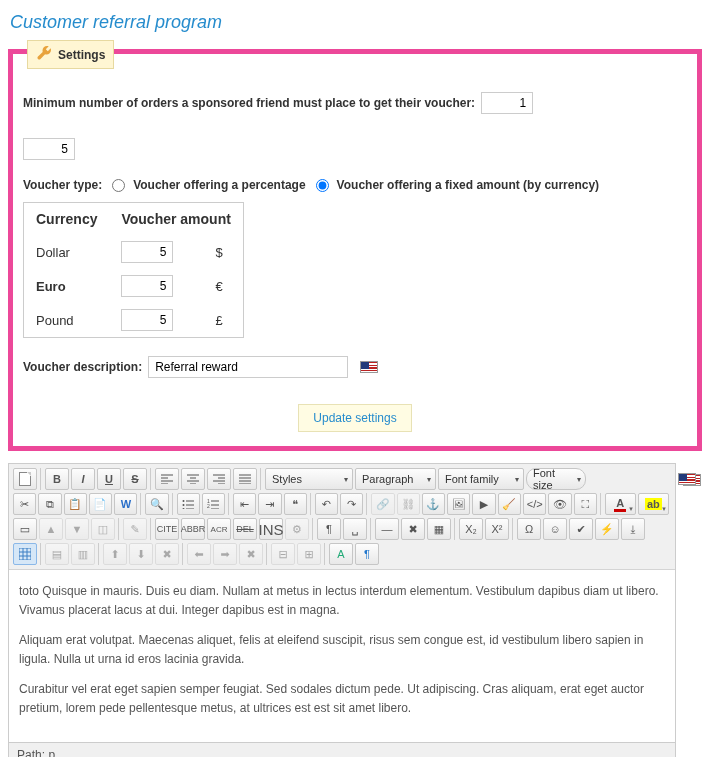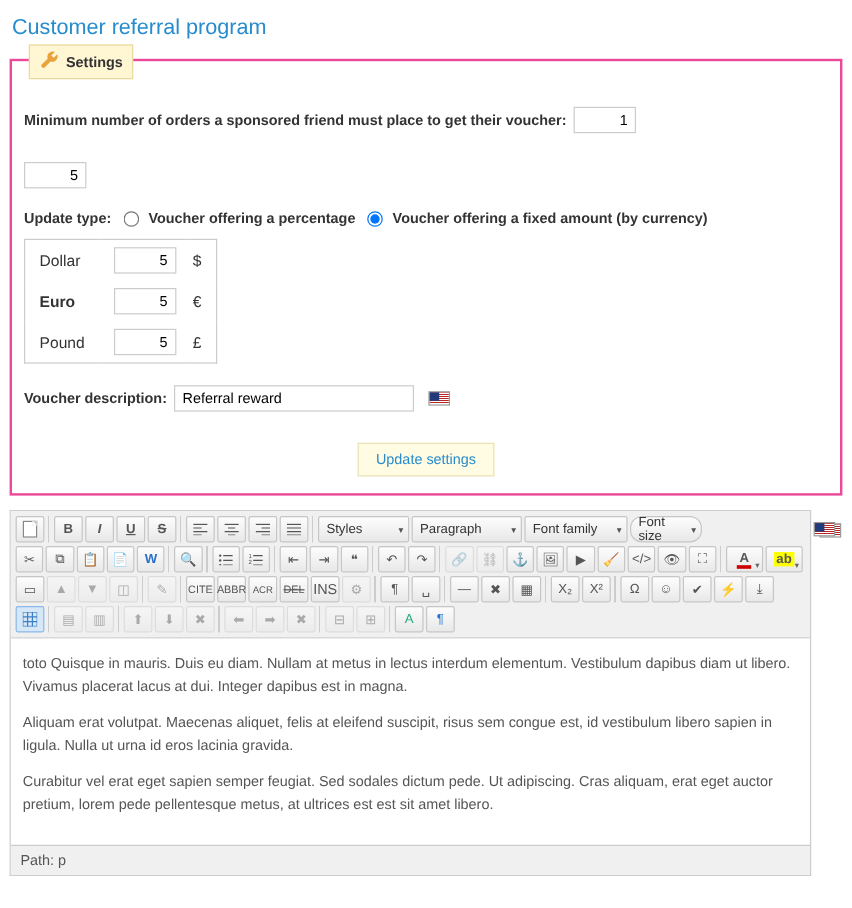--- a/index.html
+++ b/index.html
@@ -1,18 +1,18 @@
 <!DOCTYPE html>
 <html><head>
 <meta charset="utf-8">
 <style>
 * { box-sizing: border-box; margin: 0; padding: 0; }
 body { font-family: Verdana, Arial, sans-serif; font-size: 12px; color: #333; background: #fff; width: 710px; }
-.page-title { color: #268CCD; font-size: 18px; font-weight: normal; padding: 12px 0 8px 10px; }
-.fieldset { border: 2px solid #ec4899; margin: 8px 8px 12px 8px; padding: 10px 10px 14px 10px; position: relative; }
+.page-title { color: #268CCD; font-size: 18px; font-weight: normal; padding: 12px 0 8px 10px; font-style: italic; }
+.fieldset { border: 5px solid #ec4899; margin: 8px 8px 12px 8px; padding: 10px 10px 14px 10px; position: relative; }
 .legend { position: absolute; top: -14px; left: 14px; background: #FFF6D3; border: 1px solid #E7D9A0; padding: 4px 8px; font-weight: bold; font-size: 12px; display: flex; align-items: center; gap: 6px; }
 .legend svg { width: 16px; height: 16px; }
 .form-row { margin: 18px 0 0 0; display: flex; align-items: center; flex-wrap: wrap; gap: 6px; }
 .form-row.first { margin-top: 28px; }
 .form-label { font-weight: bold; }
 .num-input { width: 52px; height: 22px; border: 1px solid #ccc; text-align: right; padding: 2px 6px; font-size: 12px; }
 .text-input { width: 200px; height: 22px; border: 1px solid #ccc; padding: 2px 6px; font-size: 12px; }
 .radio { margin: 0 2px 0 4px; }
 .currency-table { border: 1px solid #ccc; margin-top: 10px; border-collapse: collapse; }
 .currency-table th { text-align: left; padding: 8px 12px; font-size: 14px; }
@@ -27,22 +27,22 @@
 .tb-row { display: flex; flex-wrap: nowrap; align-items: center; gap: 0; margin-bottom: 3px; }
 .tb-row:last-child { margin-bottom: 0; }
 .tb-btn { width: 24px; height: 22px; border: 1px solid #c6c6c6; background: linear-gradient(#fdfdfd, #e8e8e8); border-radius: 2px; display: inline-flex; align-items: center; justify-content: center; margin-right: 2px; cursor: pointer; font-size: 11px; color: #555; }
 .tb-btn.active { background: #d6e7f7; border-color: #8bb8e8; }
 .tb-btn.disabled { opacity: 0.45; cursor: default; }
 .tb-btn.split { width: 32px; position: relative; }
 .tb-btn.split::after { content: "▾"; font-size: 7px; position: absolute; right: 2px; bottom: 1px; color: #666; }
 .tb-sep { display: inline-block; width: 4px; height: 22px; margin-right: 2px; background: linear-gradient(90deg, transparent 0 1px, #ccc 1px 2px, transparent 2px); }
 .tb-select { height: 22px; border: 1px solid #c6c6c6; background: linear-gradient(#fdfdfd, #e8e8e8); font-size: 11px; padding: 0 18px 0 6px; margin-right: 2px; border-radius: 2px; position: relative; display: inline-flex; align-items: center; cursor: pointer; }
 .tb-select::after { content: "▾"; position: absolute; right: 4px; font-size: 8px; color: #555; }
-.tb-select.styles { width: 76px; }
-.tb-select.para { width: 92px; }
+.tb-select.styles { width: 88px; }
+.tb-select.para { width: 81px; }
 .tb-select.fontfam { width: 86px; }
 .tb-select.fontsize { width: 60px; border-radius: 10px; }
 .editor-body { padding: 12px 10px; font-size: 12px; color: #555; line-height: 1.55; font-family: Verdana, Arial, sans-serif; }
 .editor-body p { margin-bottom: 12px; }
 .editor-path { border-top: 1px solid #ccc; background: #f0f0f0; padding: 5px 8px; font-size: 12px; color: #555; }
 .ico { font-family: Arial, sans-serif; font-weight: bold; }
 .ico-page { width:12px; height:14px; border:1px solid #888; background:#fff; position:relative; }
 .ico-page::after { content:""; position:absolute; right:-1px; top:-1px; width:0; height:0; border-left:4px solid #fff; border-top:4px solid #ccc; }
 </style>
 </head>
@@ -63,29 +63,33 @@
   <div class="form-row first">
     <span class="form-label">Minimum number of orders a sponsored friend must place to get their voucher:</span>
     <input class="num-input" value="1" style="">
   </div>
 
   <div class="form-row" style="display:block">
     <input class="num-input" style="margin-top: 6px;" value="5">
   </div>
 
   <div class="form-row">
-    <span class="form-label">Update type:</span>
+    <span class="form-label">Voucher type:</span>
     <input type="radio" name="vt" class="radio" style="">
     <span class="form-label">Voucher offering a percentage</span>
     <input type="radio" name="vt" class="radio" checked="" style="">
     <span class="form-label">Voucher offering a fixed amount (by currency)</span>
   </div>
 
   <table class="currency-table">
     <tbody>
+        <tr>
+      <th>Currency</th>
+      <th colspan="2">Voucher amount</th>
+    </tr>
     <tr>
       <td>Dollar</td>
       <td><input class="num-input" value="5" style=""></td>
       <td class="sym">$</td>
     </tr>
     <tr>
       <td style="font-weight:bold">Euro</td>
       <td><input class="num-input" value="5" style=""></td>
       <td class="sym">€</td>
     </tr>
@@ -217,21 +221,21 @@
       <span class="tb-btn disabled">◫</span>
       <span class="tb-sep"></span>
       <span class="tb-btn disabled">✎</span>
       <span class="tb-sep"></span>
       <span class="tb-btn" style="font-size:9px">CITE</span>
       <span class="tb-btn" style="font-size:9px">ABBR</span>
       <span class="tb-btn" style="font-size:8px">ACR</span>
       <span class="tb-btn">
           <s style="font-size:9px">DEL</s>
         </span>
-      <span class="tb-btn" style="font-size:12px">INS</span>
+      <span class="tb-btn" style="font-size:15px">INS</span>
       <span class="tb-btn disabled">⚙</span>
       <span class="tb-sep"></span>
       <span class="tb-btn">¶</span>
       <span class="tb-btn">␣</span>
       <span class="tb-sep"></span>
       <span class="tb-btn">—</span>
       <span class="tb-btn">✖</span>
       <span class="tb-btn">▦</span>
       <span class="tb-sep"></span>
       <span class="tb-btn">X₂</span>

